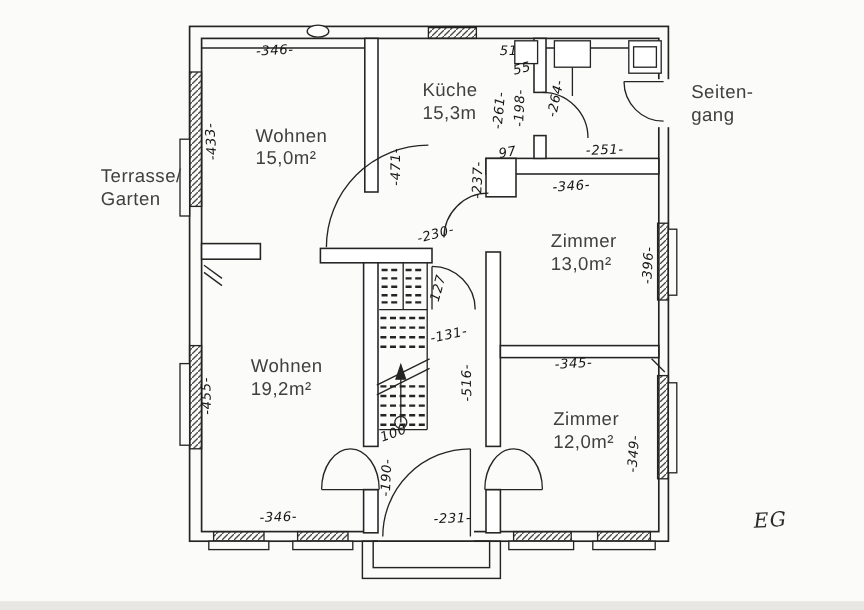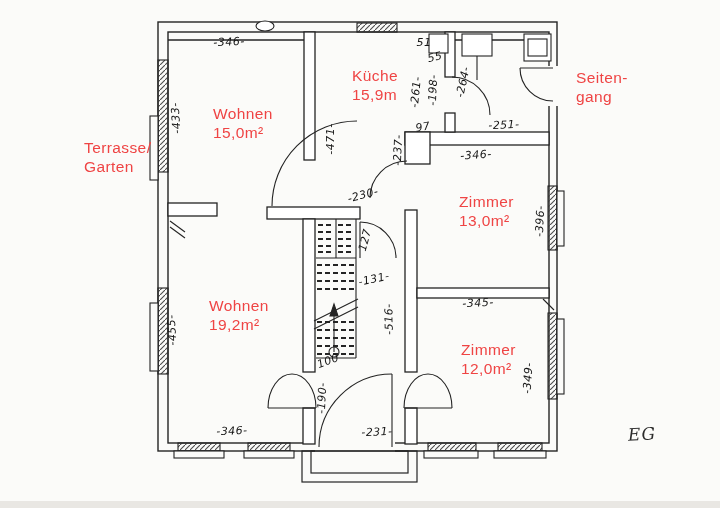--- a/index.html
+++ b/index.html
@@ -6,21 +6,21 @@
   .page{
     position:relative;width:720px;height:508px;margin:0 auto;
     background:#fbfbf9;overflow:hidden;
     font-family:"Liberation Sans",sans-serif;color:#1e1e1e;
   }
   .scan-edge{position:absolute;left:0;right:0;bottom:0;height:7px;background:#e9e7e3;}
   svg{position:absolute;left:0;top:0;}
   
   .room{
     position:absolute;white-space:nowrap;line-height:19px;
-    font-size:15.5px;letter-spacing:.4px;color:#ef4444;
+    font-size:15.5px;letter-spacing:.4px;color:#404040;
   }
   .room .ln{display:block;}
   
   .dim{
     position:absolute;white-space:nowrap;
     font-family:"DejaVu Sans",sans-serif;font-style:italic;
     font-size:11px;color:#161616;letter-spacing:.5px;
     transform:translate(-50%,-50%) rotate(var(--r,0deg));
   }
   .eg{
@@ -160,21 +160,21 @@
       <rect x="311" y="451" width="97" height="22"></rect>
     </g>
   </svg>
 
   <div class="room" style="left:213px;top:104px">
     <span class="ln">Wohnen</span>
     <span class="ln">15,0m²</span>
   </div>
   <div class="room" style="left:352px;top:66px">
     <span class="ln">Küche</span>
-    <span class="ln">15,9m</span>
+    <span class="ln">15,3m</span>
   </div>
   <div class="room" style="left:459px;top:192px">
     <span class="ln">Zimmer</span>
     <span class="ln">13,0m²</span>
   </div>
   <div class="room" style="left:461px;top:340px">
     <span class="ln">Zimmer</span>
     <span class="ln">12,0m²</span>
   </div>
   <div class="room" style="left:209px;top:296px">

